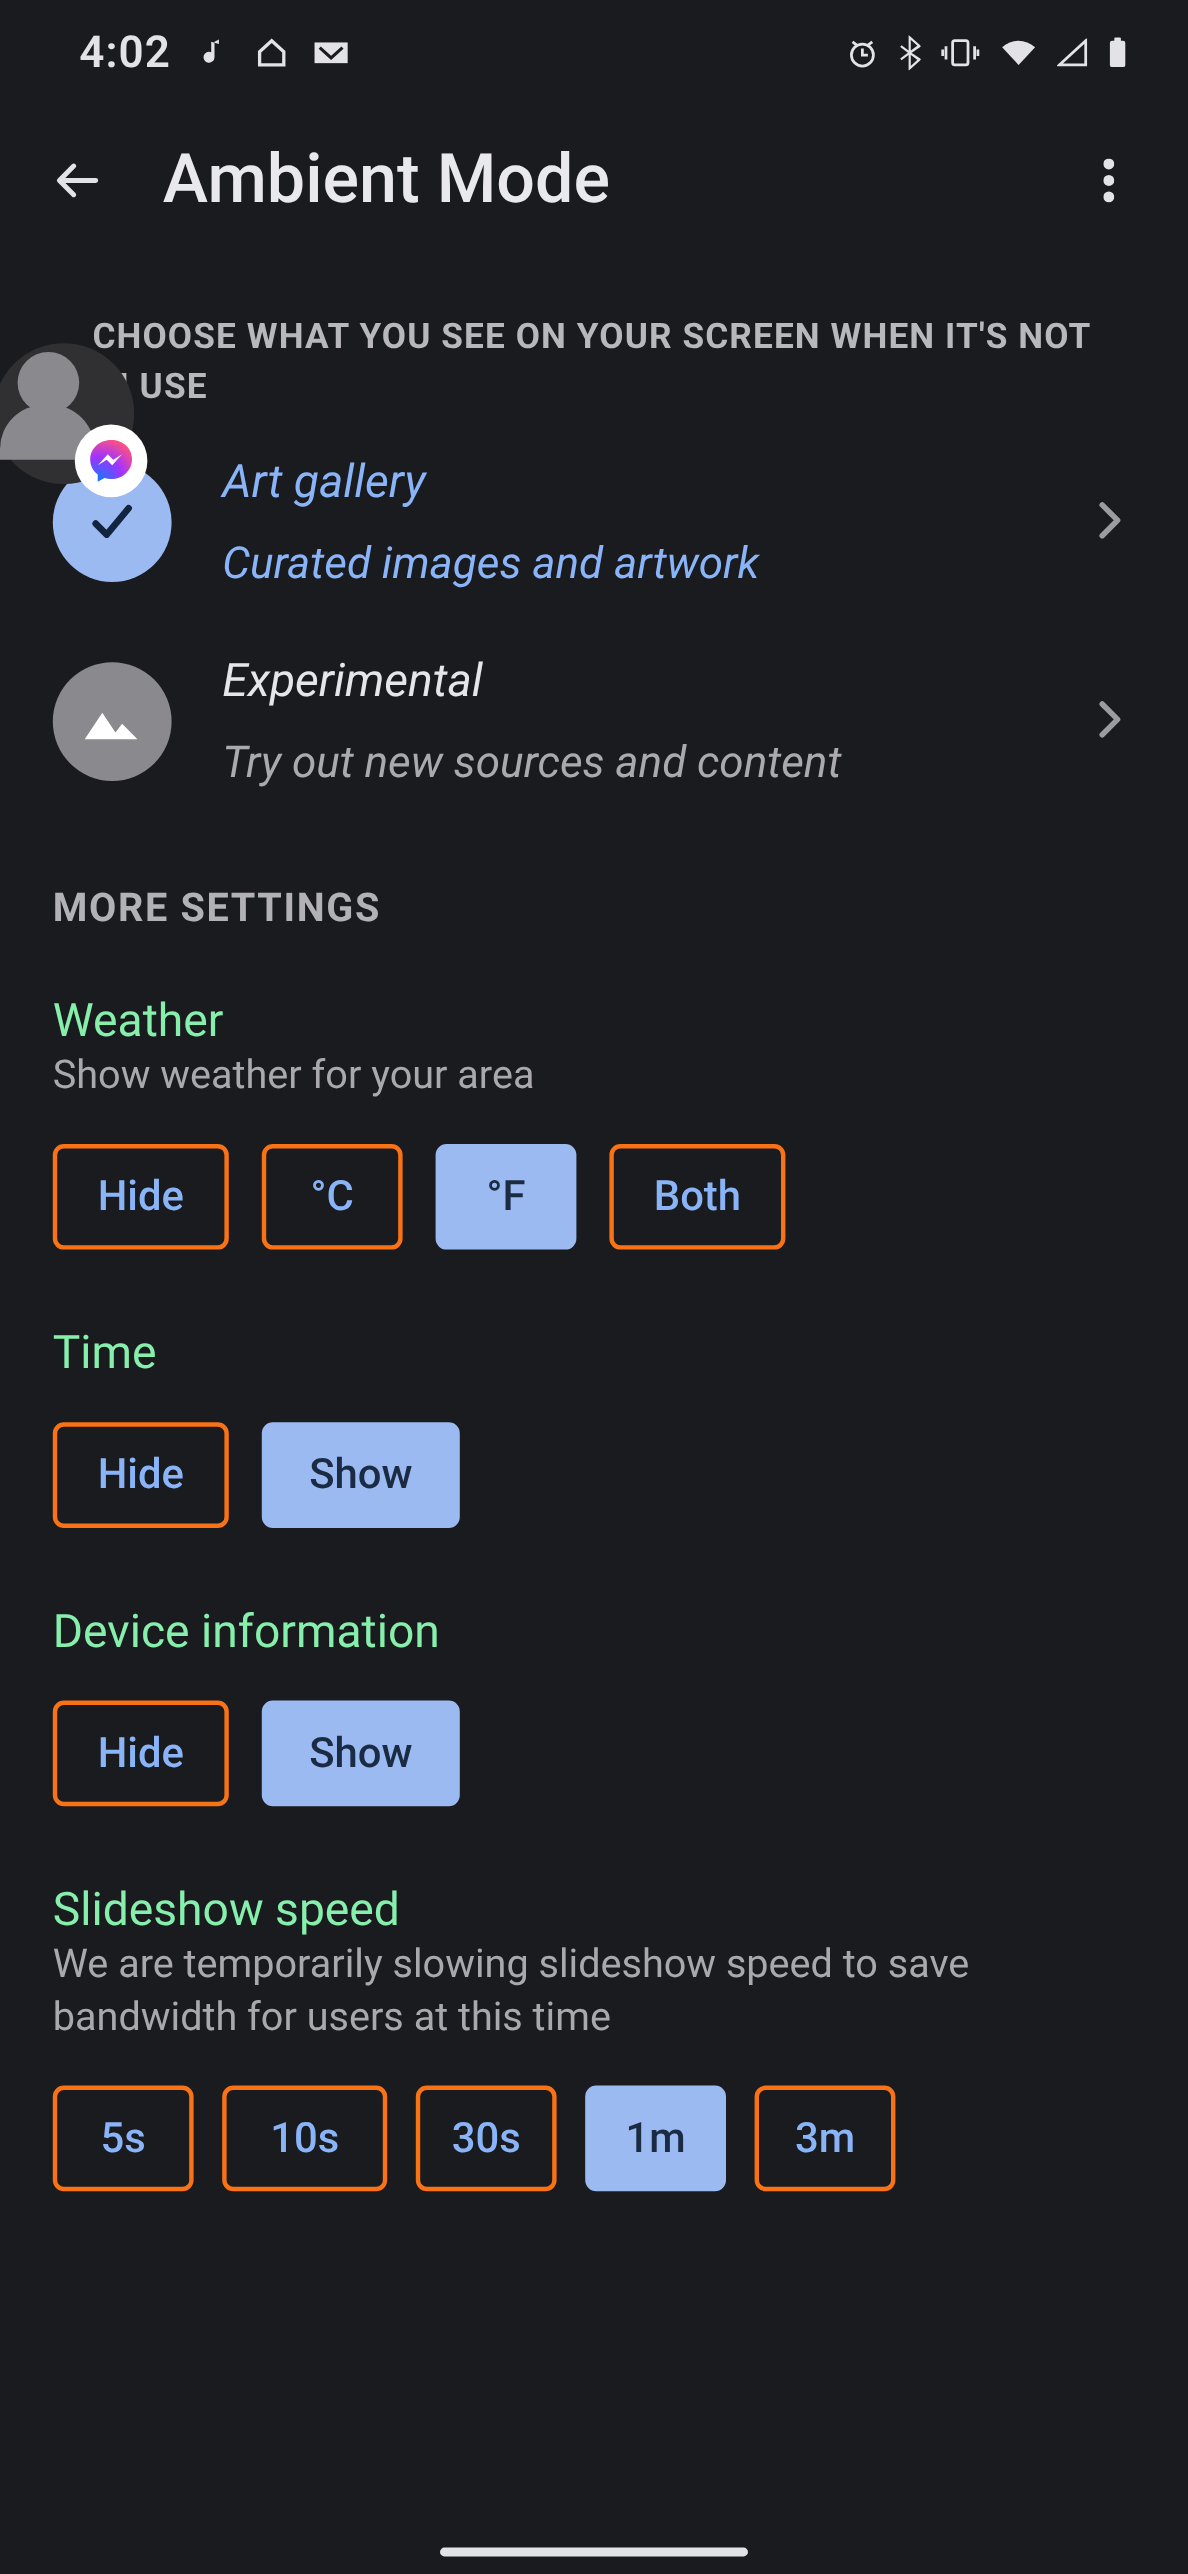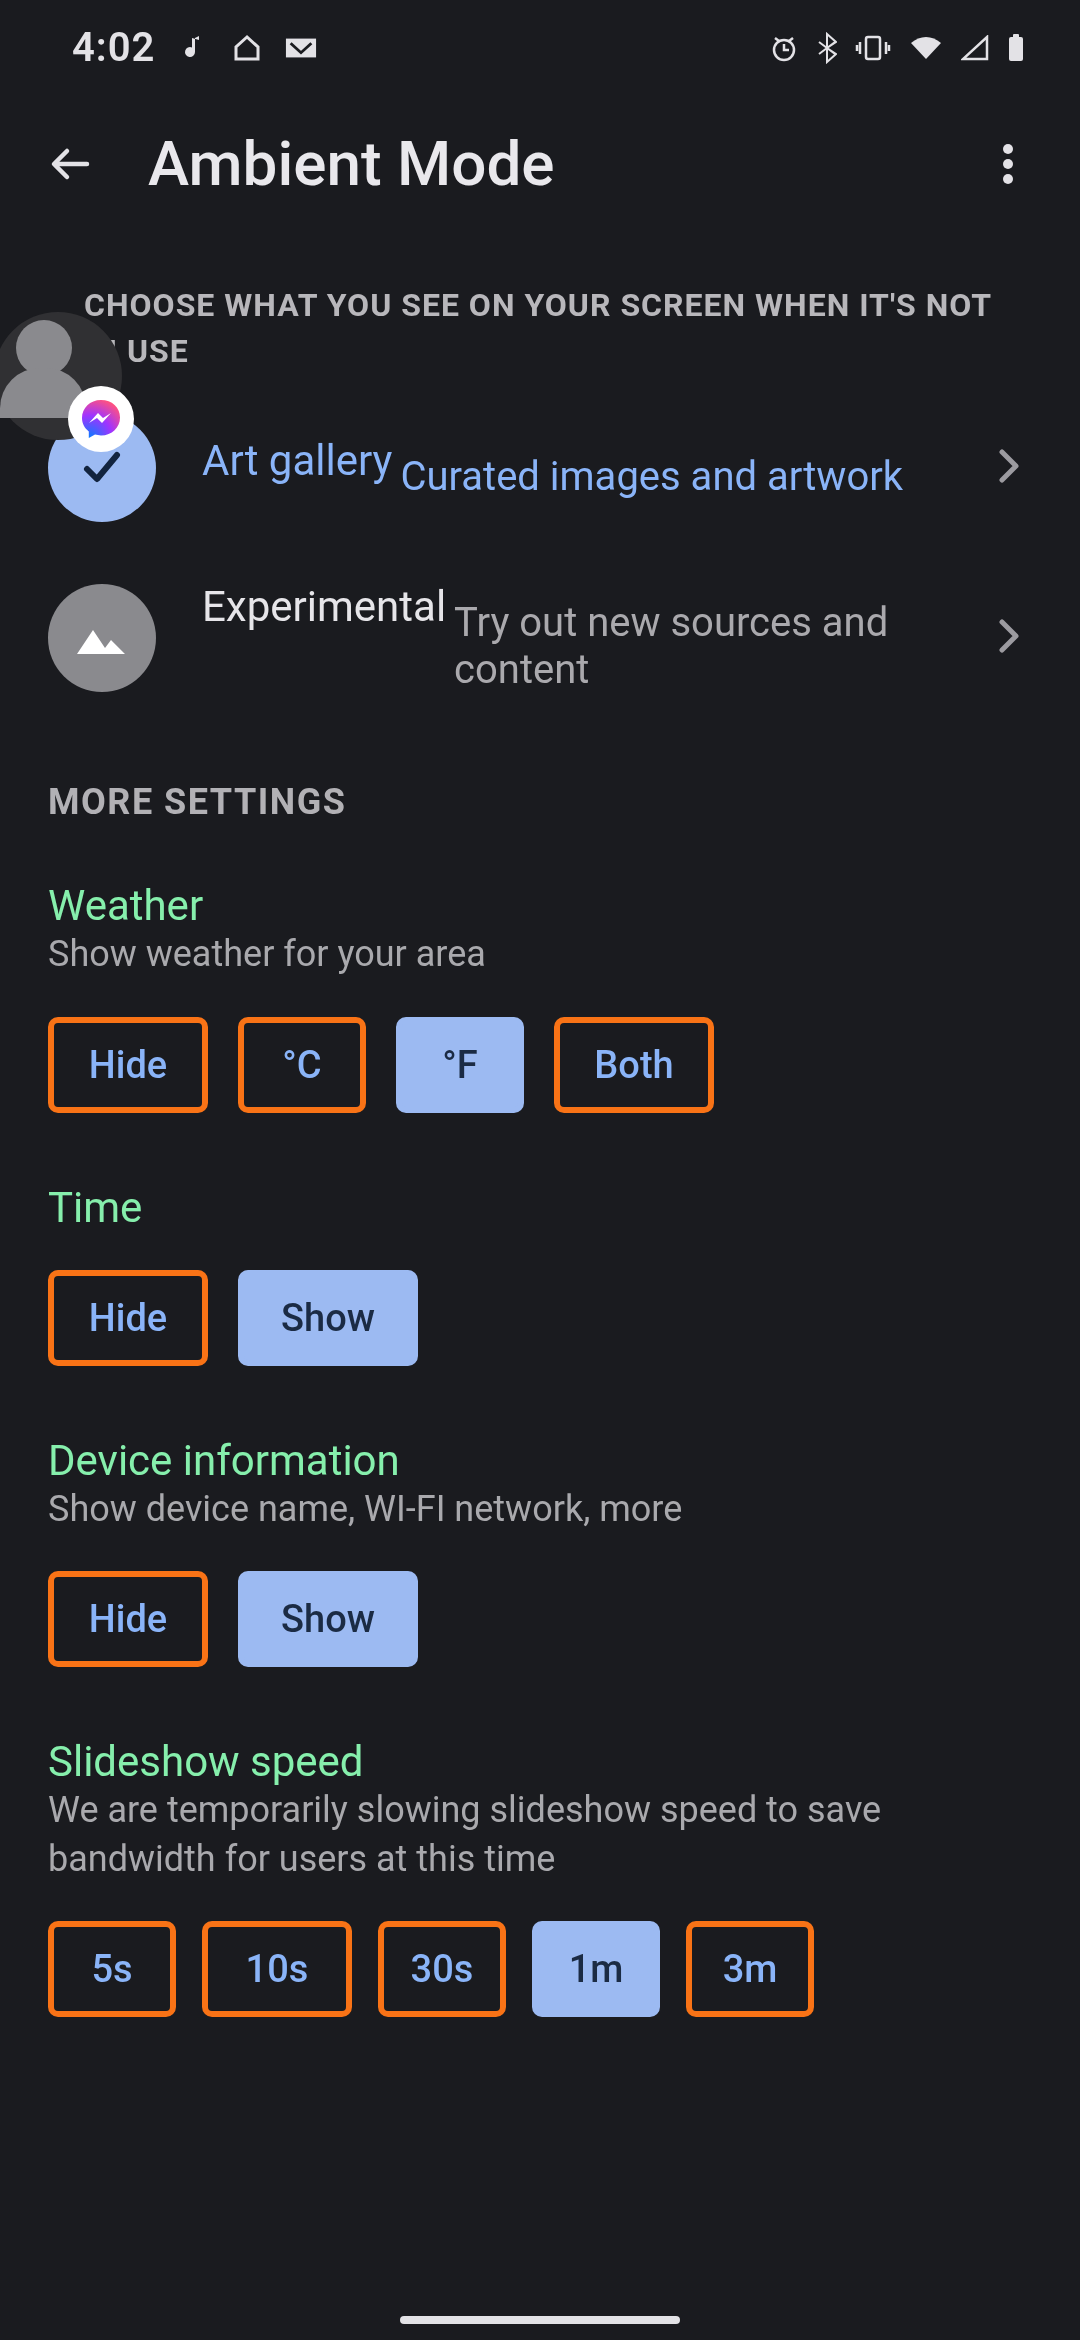--- a/index.html
+++ b/index.html
@@ -61,21 +61,21 @@
       padding: 30px 0;
       gap: 46px;
     }
     .mode-avatar {
       width: 108px; height: 108px; border-radius: 54px;
       display:flex; align-items:center; justify-content:center;
       flex-shrink: 0;
     }
     .mode-avatar.selected { background: #9cbaf2; }
     .mode-avatar.inactive { background: #8a8a8e; }
-    .mode-texts { flex: 1; display:flex; flex-direction:row; gap:8px; }
+    .mode-texts { flex: 1; display:flex; flex-direction:column; gap:8px;font-style:italic; }
     .mode-title { font-size: 42px; font-weight: 400; }
     .mode-sub { font-size: 40px; font-weight: 400; margin-top: 17px; }
     .mode-row.selected .mode-title, .mode-row.selected .mode-sub { color: #8ab4f8; }
     .mode-row.inactive .mode-title { color: #e6e5e9; }
     .mode-row.inactive .mode-sub { color: #aaa9ad; }
     .chevron { width: 36px; color: #9c9ba0; }
 
     .more-settings-label {
       font-size: 36px;
       font-weight: 700;
@@ -85,21 +85,21 @@
     }
 
     .setting-block { padding: 18px 0 0; }
     .setting-title { font-size: 42px; color: #86efac; font-weight: 400; }
     .setting-sub { font-size: 36px; color: #a9a9ad; line-height: 1.35; }
     .seg-row { display:flex; gap: 30px; margin-top: 38px; }
     .seg-row.slideshow { gap: 26px; }
     .seg-btn {
       min-width: 160px;
       height: 96px;
-      border: 6px solid #f97316;
+      border: 4px solid #f97316;
       border-radius: 10px;
       background: transparent;
       color: #8ab4f8;
       font-size: 38px;
       font-weight: 500;
       display:flex; align-items:center; justify-content:center;
       padding: 0 34px;
     }
     .seg-btn.active {
       background: #9cbaf2;
@@ -272,21 +272,20 @@
   <div class="setting-block" style="padding-top:70px">
     <div class="setting-title">Time</div>
     <div class="seg-row">
       <div class="seg-btn">Hide</div>
       <div class="seg-btn active" style="min-width:180px">Show</div>
     </div>
   </div>
 
   <div class="setting-block" style="padding-top:70px">
     <div class="setting-title">Device information</div>
-    <div class="setting-sub">Show device name, WI-FI network, more</div>
     <div class="seg-row">
       <div class="seg-btn">Hide</div>
       <div class="seg-btn active" style="min-width:180px">Show</div>
     </div>
   </div>
 
   <div class="setting-block" style="padding-top:70px">
     <div class="setting-title">Slideshow speed</div>
     <div class="setting-sub">We are temporarily slowing slideshow speed to save bandwidth for users at this time</div>
     <div class="seg-row slideshow">

